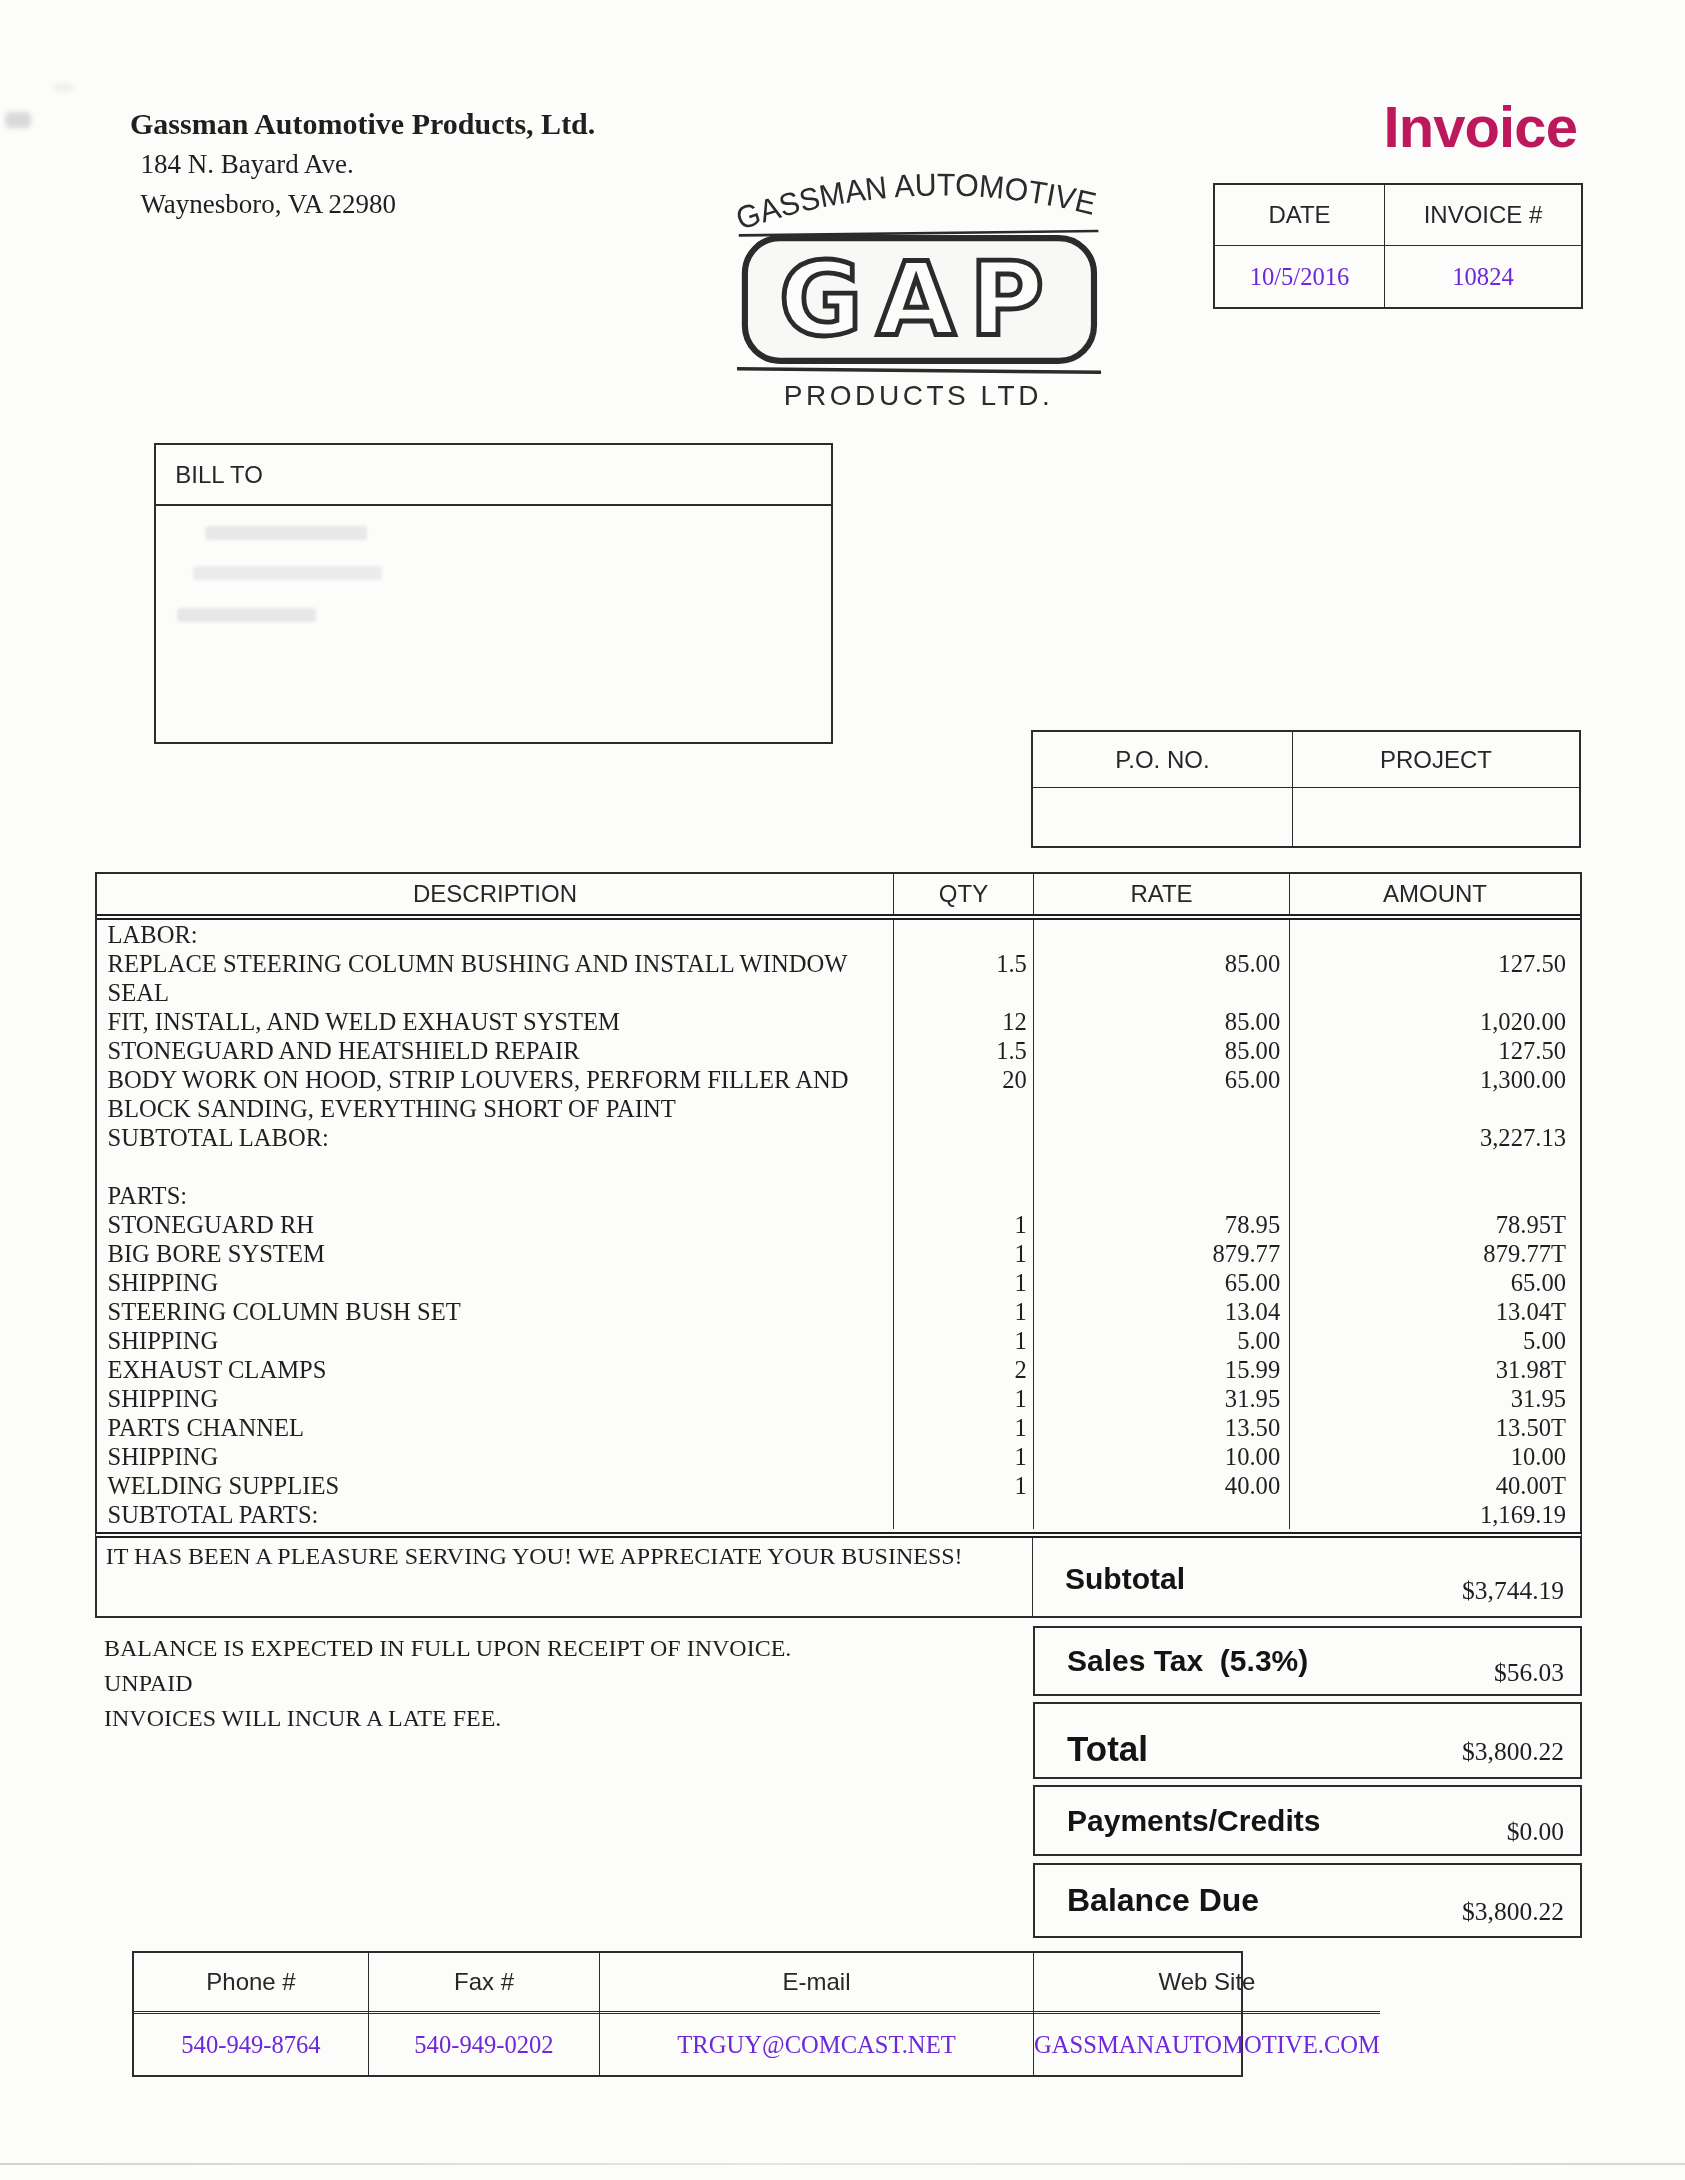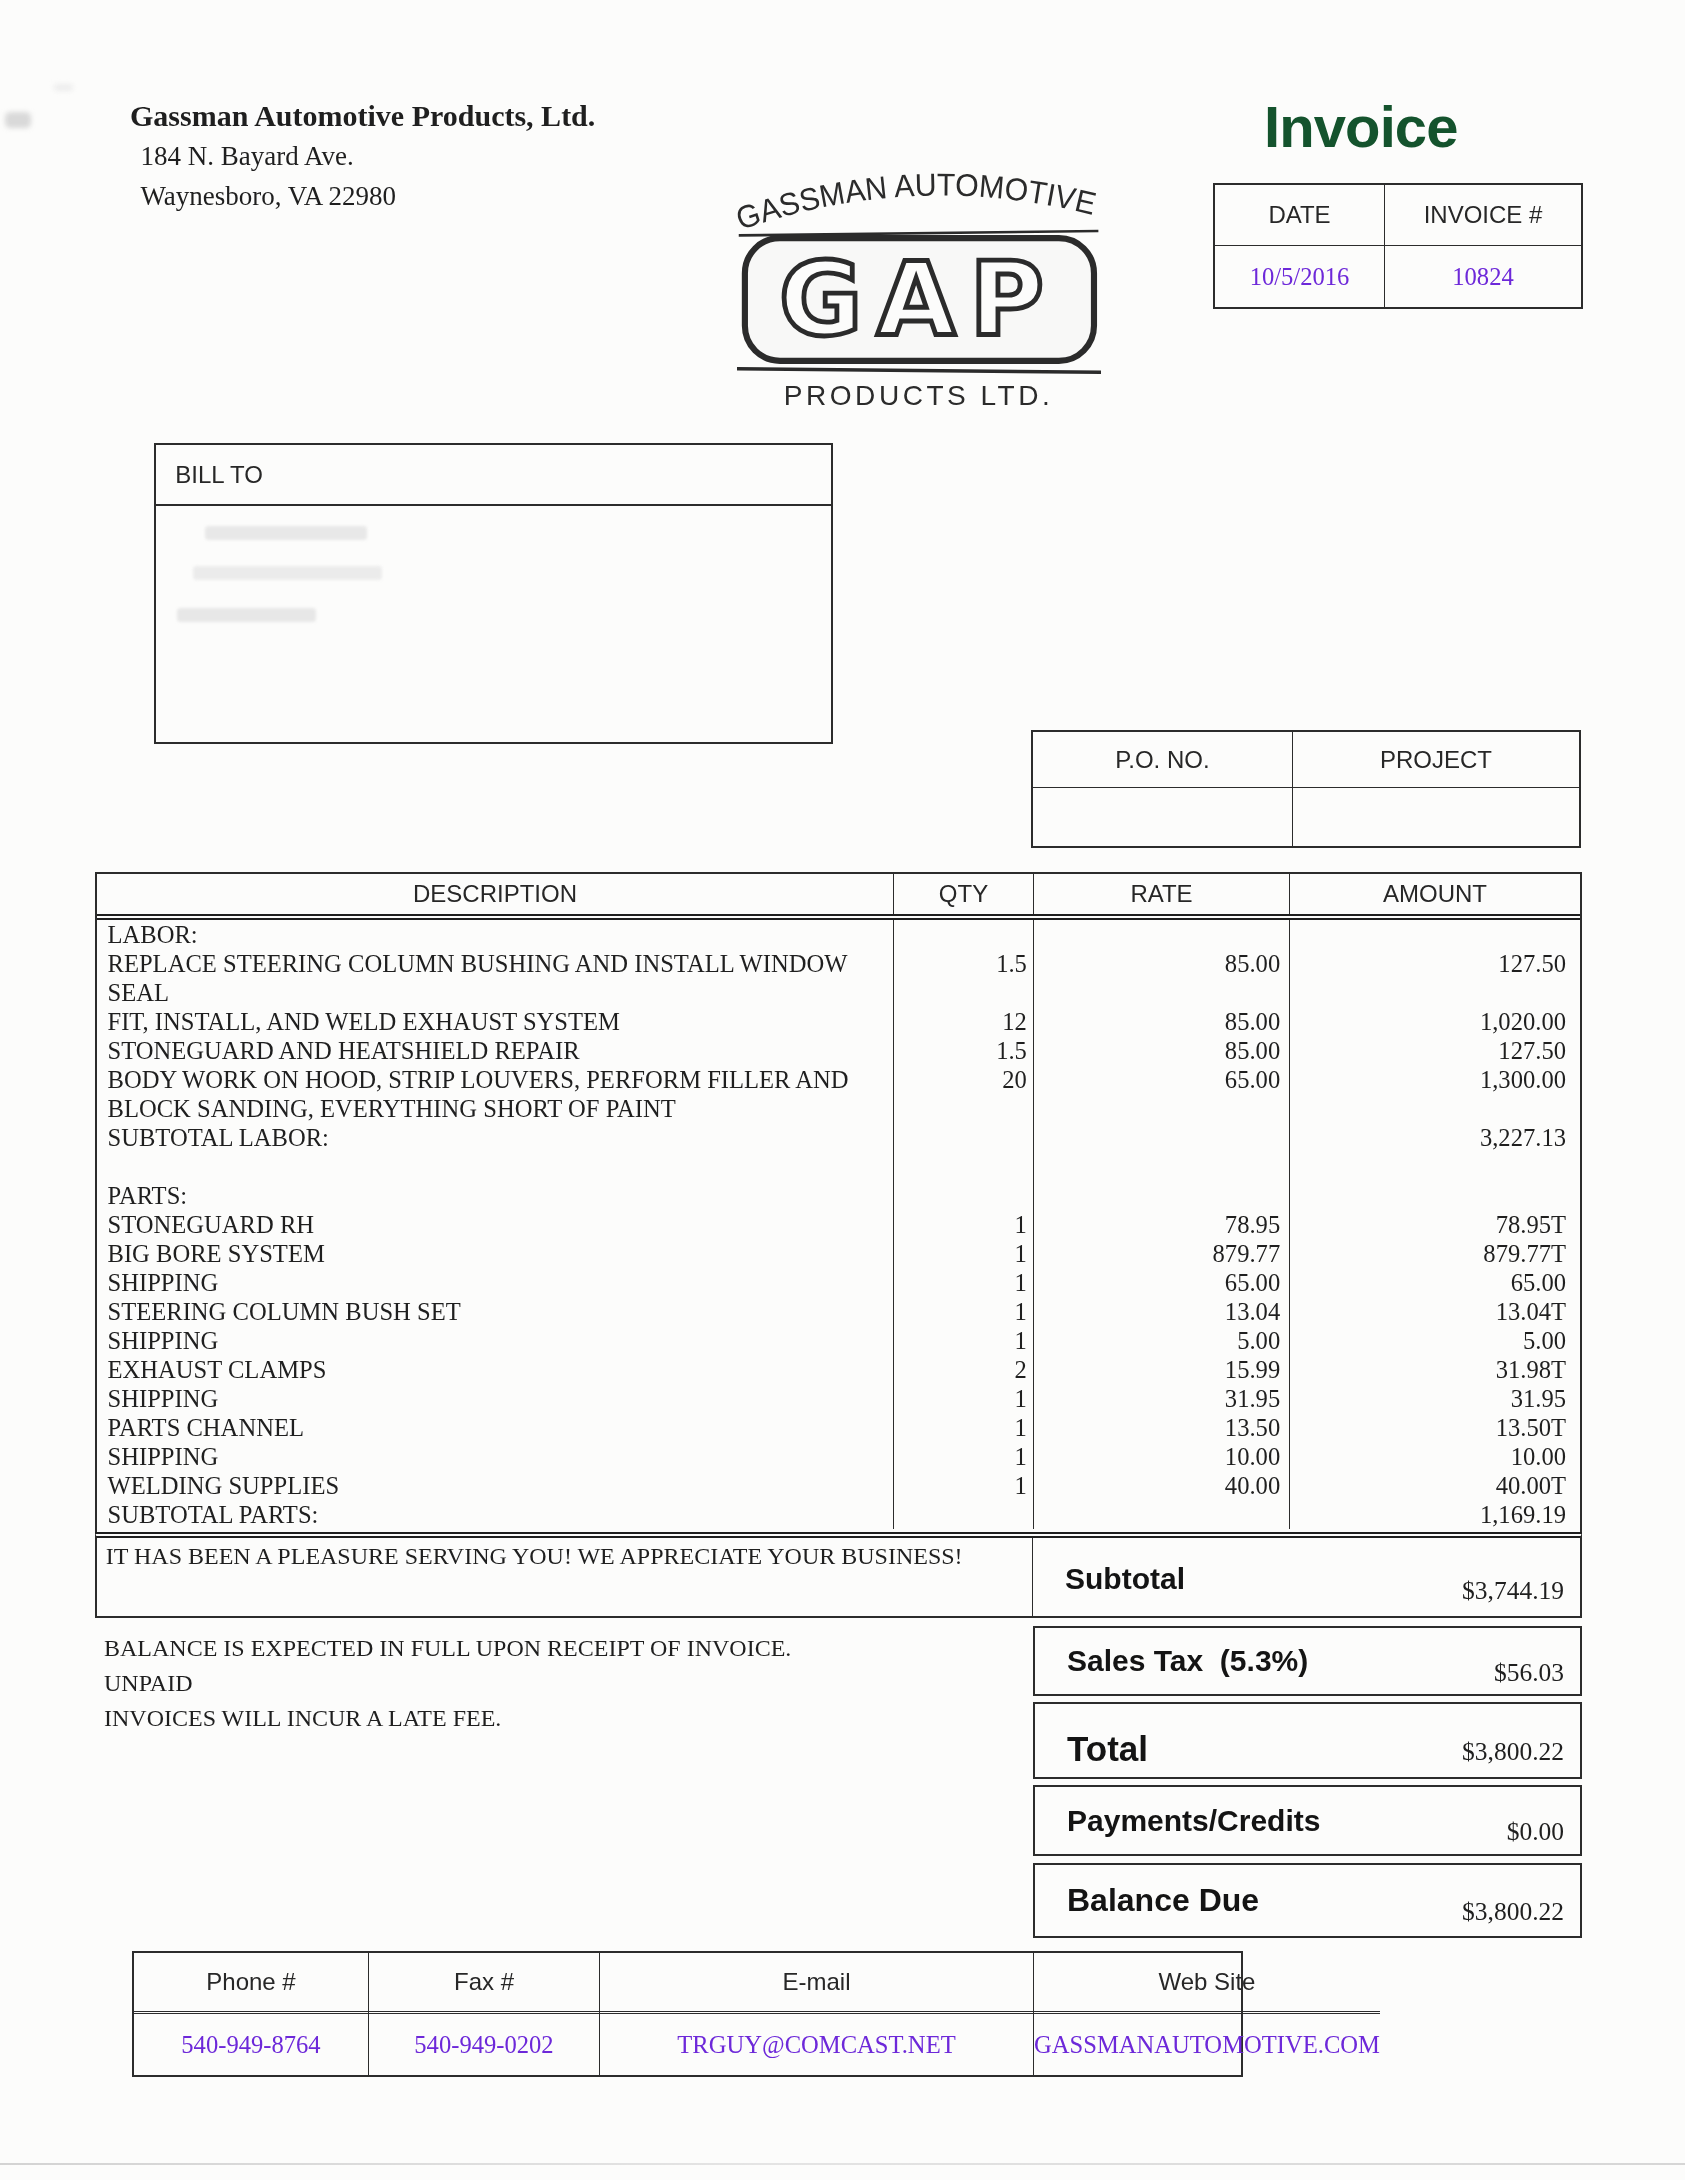--- a/index.html
+++ b/index.html
@@ -11,28 +11,28 @@
     font-family:"Liberation Serif", serif;
     color:#1f1f1f;
   }
   
   .smudge{position:absolute;border-radius:5.3px;filter:blur(2.6px);}
   .smudge.s1{left:5.3px;top:112px;width:26px;height:16px;background:#d9d9d9;}
   .smudge.s2{left:54px;top:84px;width:19.3px;height:7px;background:#ededed;}
   .scanline{position:absolute;left:0;top:2163px;width:1685px;height:1.8px;
     background:linear-gradient(to right,#c9c9c9,#dedede 45%,#cccccc);opacity:.8;}
   
-  .company{position:absolute;left:130px;top:96px;}
+  .company{position:absolute;left:130px;top:104px;}
   .company-name{font-size:30px;font-weight:bold;line-height:40px;}
   .company-addr{font-size:27px;line-height:40px;padding-left:10.5px;}
   
   .invoice-title{
     position:absolute;left:1264px;top:93px;width:313px;
-    text-align:left;font-family:"Liberation Sans",sans-serif;
-    font-weight:bold;font-size:58px;letter-spacing:-0.9px;color:#14532d;
+    text-align:right;font-family:"Liberation Sans",sans-serif;
+    font-weight:bold;font-size:58px;letter-spacing:-0.9px;color:#be185d;
   }
   
   .logo{position:absolute;left:737px;top:167px;width:364px;height:250px;}
   
   .hdr-sans{font-family:"Liberation Sans",sans-serif;font-size:24px;color:#272727;}
   .val-serif{font-size:24.6px;color:#6d28d9;}
   
   .date-table{
     position:absolute;left:1213px;top:183px;width:370px;height:126px;
     border:2.6px solid #2c2c2c;box-sizing:border-box;

